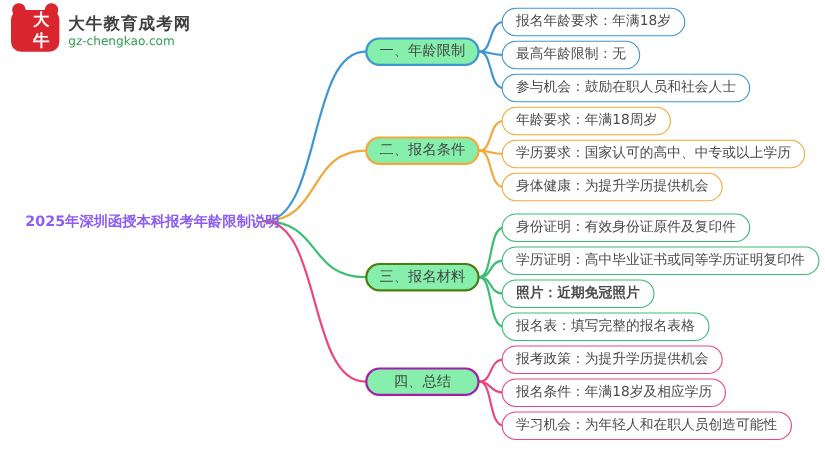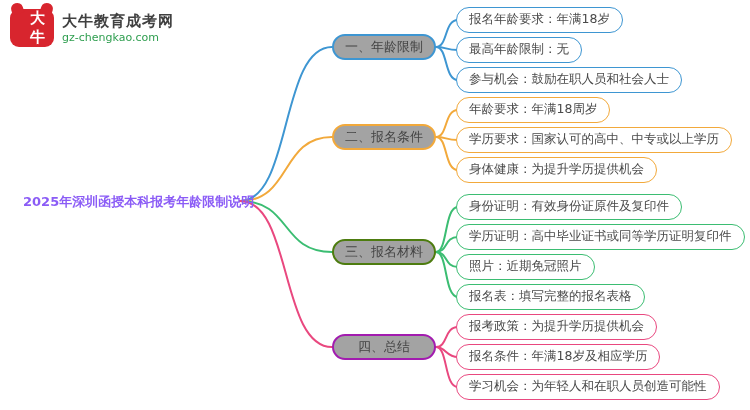--- a/index.html
+++ b/index.html
@@ -24,39 +24,39 @@
   .logo-mark::before { left:1px; transform:rotate(-18deg); }
   .logo-mark::after  { right:1px; transform:rotate(18deg); }
   .site-name { color:#404040; font-weight:bold; font-size:15px; letter-spacing:1px; line-height:18px; }
   .site-url  { color:#2e9e4f; font-size:11px; margin-top:2px; line-height:12px; }
 
   
   .main-topic { position:absolute; left:23px; top:193px; width:236px; font-size:13px;
                 font-weight:600; color:#8b5cf6; line-height:17px; }
 
   
-  .branch { position:absolute; left:332px; width:104px; height:26px; background:#a3a3a3;
+  .branch { position:absolute; left:332px; width:104px; height:26px; background:#86efac;
             border-radius:13px; font-size:13px; color:#444; text-align:center;
             line-height:22px; white-space:nowrap; }
   .b1 { top:34px;  border:2px solid #3e96d2; }
   .b2 { top:124px; border:2px solid #f2a93b; }
   .b3 { top:239px; border:2px solid #4d7c0f; }
   .b4 { top:334px; border:2px solid #a21caf;font-family:Liberation Serif, serif; }
 
   
   .leaf { position:absolute; left:456px; height:26px; background:#fff; border-radius:13px;
           font-size:12.5px; color:#4a4a4a; padding:1px 12px; line-height:19px; white-space:nowrap; }
   .c1 { border:1.5px solid #3e96d2; }
   .c2 { border:1.5px solid #f2a93b; }
   .c3 { border:1.5px solid #3bbd72; }
   .c4 { border:1.5px solid #e9487f; }
 
   .l1  { top:7px; }   .l2  { top:37px; }  .l3  { top:67px; }
   .l4  { top:97px; }  .l5  { top:127px; } .l6  { top:157px; }
-  .l7  { top:194px; } .l8  { top:224px; } .l9  { top:254px; } .l10 { top:284px; }
+  .l7  { top:194px; } .l8  { top:224px; } .l9  { top:254px;font-weight:bold; } .l10 { top:284px; }
   .l11 { top:314px; } .l12 { top:344px; } .l13 { top:374px; }
 </style>
 </head>
 <body>
 
 <div class="canvas">
 
   <svg class="connectors" width="750" height="410" viewBox="0 0 750 410" aria-hidden="true">
 
     <path class="st-blue" d="M240,201 C292,201 280,47 332,47"></path>

